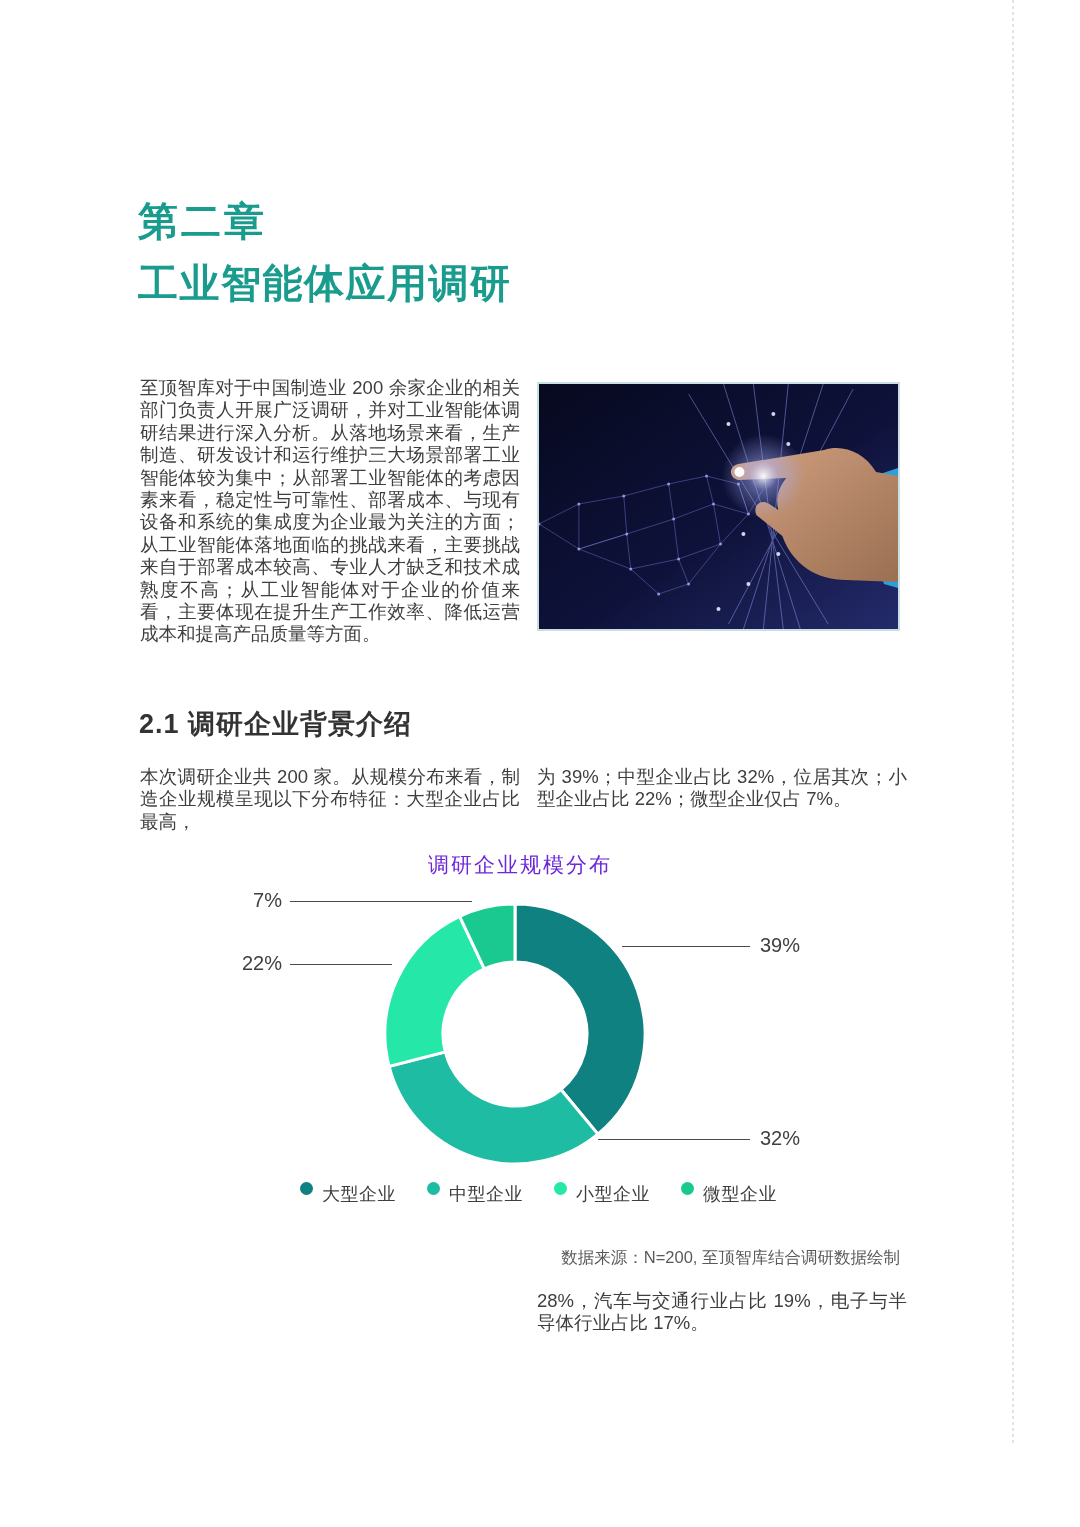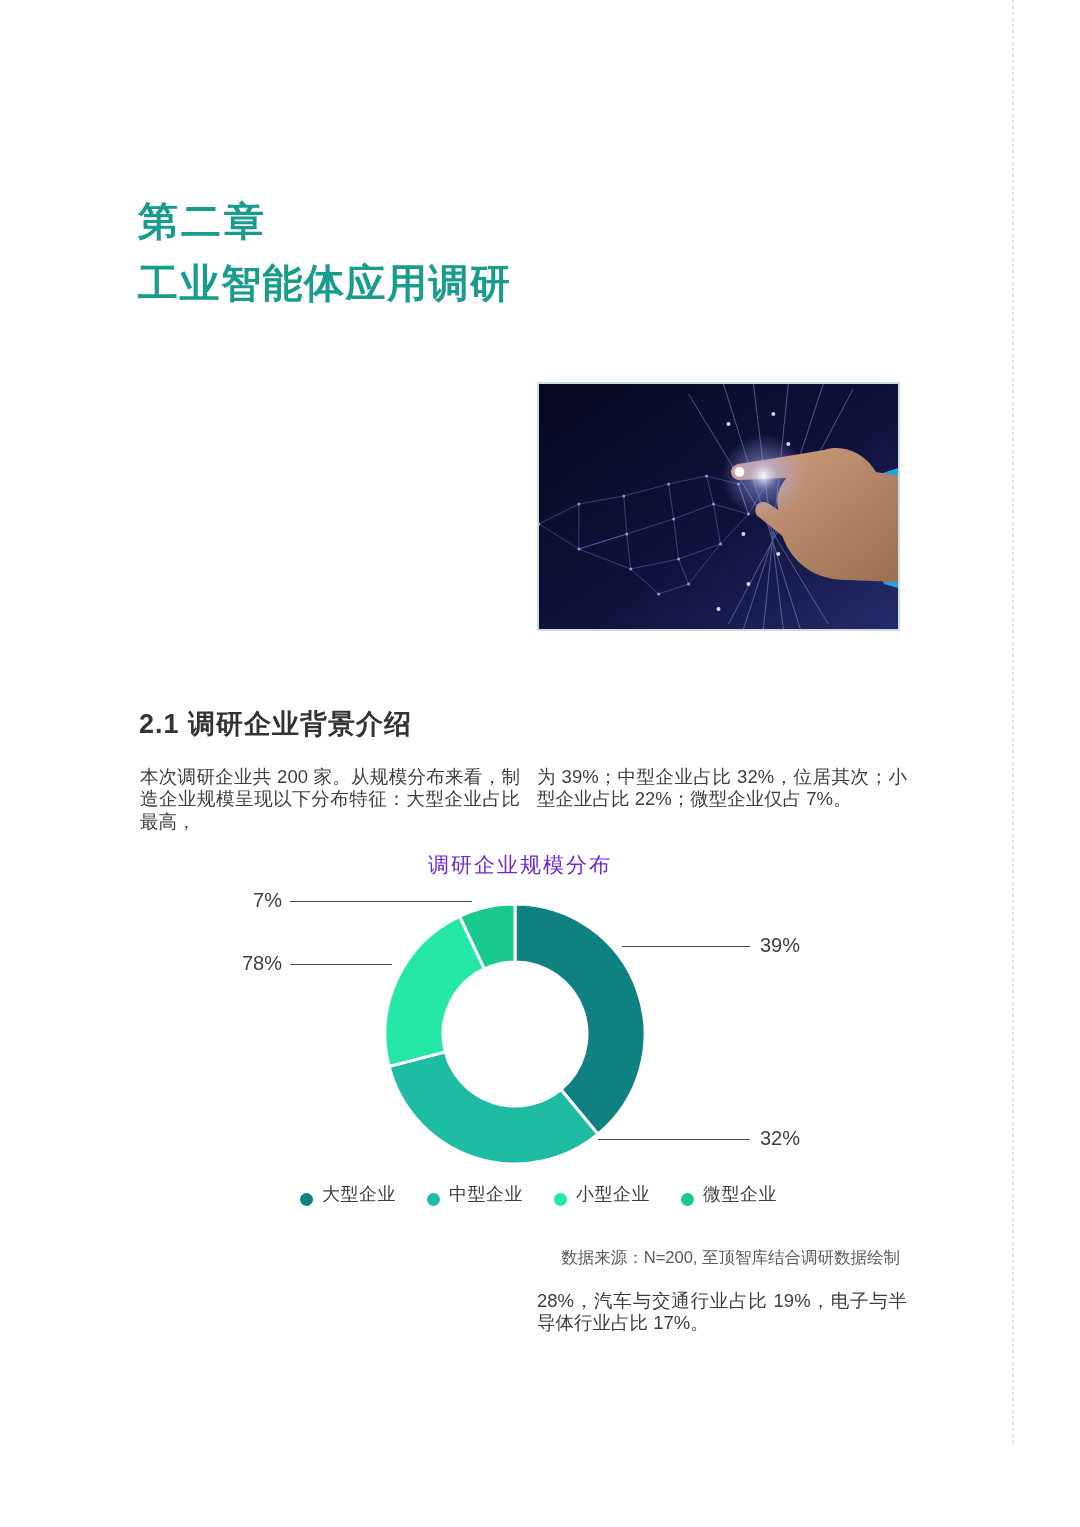--- a/index.html
+++ b/index.html
@@ -38,21 +38,21 @@
   .pct-39{left:760px;top:934px;}
   .pct-32{left:760px;top:1127px;}
   .pct-22{left:182px;top:952px;width:100px;text-align:right;}
   .pct-7 {left:182px;top:889px;width:100px;text-align:right;}
   .leader{position:absolute;height:0;border-top:1.5px solid #4a4a4a;}
   .lead-39{left:622px;top:946px;width:128px;}
   .lead-32{left:598px;top:1139px;width:152px;}
   .lead-22{left:290px;top:964px;width:102px;}
   .lead-7 {left:290px;top:901px;width:182px;}
   .legend{position:absolute;left:300px;top:1182px;display:flex;gap:31px;align-items:center;}
-  .legend-item{display:flex;align-items:flex-end;gap:9px;}
+  .legend-item{display:flex;align-items:flex-start;gap:9px;}
   .legend-dot{width:13px;height:13px;border-radius:50%;}
   .legend-label{font-size:18px;color:#3e3e3e;letter-spacing:0.5px;}
   .source{
     position:absolute;left:300px;top:1247px;width:600px;text-align:right;
     font-size:16.5px;color:#5a5a5a;
   }
   .page-badge{
     position:absolute;left:998px;top:1454px;width:30px;height:30px;border-radius:50%;
     background:#4d7c0f;color:#ffffff;font-size:14px;display:flex;
     align-items:center;justify-content:center;
@@ -63,20 +63,21 @@
 
 <div class="page">
 
   <div class="vline"></div>
 
   <div class="chapter">
     <div class="kicker">第二章</div>
     <div class="title">工业智能体应用调研</div>
   </div>
 
+  <div class="para intro-para">至顶智库对于中国制造业 200 余家企业的相关部门负责人开展广泛调研，并对工业智能体调研结果进行深入分析。从落地场景来看，生产制造、研发设计和运行维护三大场景部署工业智能体较为集中；从部署工业智能体的考虑因素来看，稳定性与可靠性、部署成本、与现有设备和系统的集成度为企业最为关注的方面；从工业智能体落地面临的挑战来看，主要挑战来自于部署成本较高、专业人才缺乏和技术成熟度不高；从工业智能体对于企业的价值来看，主要体现在提升生产工作效率、降低运营成本和提高产品质量等方面。</div>
 
   <div class="hero">
     <svg viewBox="0 0 360 245" preserveAspectRatio="none">
       <defs>
         <linearGradient id="bgGrad" x1="0" y1="0" x2="1" y2="1">
           <stop offset="0" stop-color="#07091f"></stop>
           <stop offset="0.55" stop-color="#0e123a"></stop>
           <stop offset="1" stop-color="#242b6b"></stop>
         </linearGradient>
         <radialGradient id="glowGrad" cx="0.5" cy="0.5" r="0.5">
@@ -150,21 +151,21 @@
       <path d="M94.64869209654051,32.372483179417486 A130,130 0 0 1 149.99999999999997,20 L149.99999999999997,78 A72,72 0 0 0 119.34389100731474,84.8524522224466 Z" fill="#1AC98F" stroke="#ffffff" stroke-width="3"></path>
     </svg>
 
   <div class="leader lead-39"></div>
   <div class="leader lead-32"></div>
   <div class="leader lead-22"></div>
   <div class="leader lead-7"></div>
 
   <div class="pct pct-39">39%</div>
   <div class="pct pct-32">32%</div>
-  <div class="pct pct-22">78%</div>
+  <div class="pct pct-22">22%</div>
   <div class="pct pct-7">7%</div>
 
   <div class="legend" id="chart-legend">
       <div class="legend-item">
         <span class="legend-dot" style="background: rgb(14, 129, 128);"></span>
         <span class="legend-label">大型企业</span>
       </div>
       <div class="legend-item">
         <span class="legend-dot" style="background: rgb(31, 188, 164);"></span>
         <span class="legend-label">中型企业</span>

